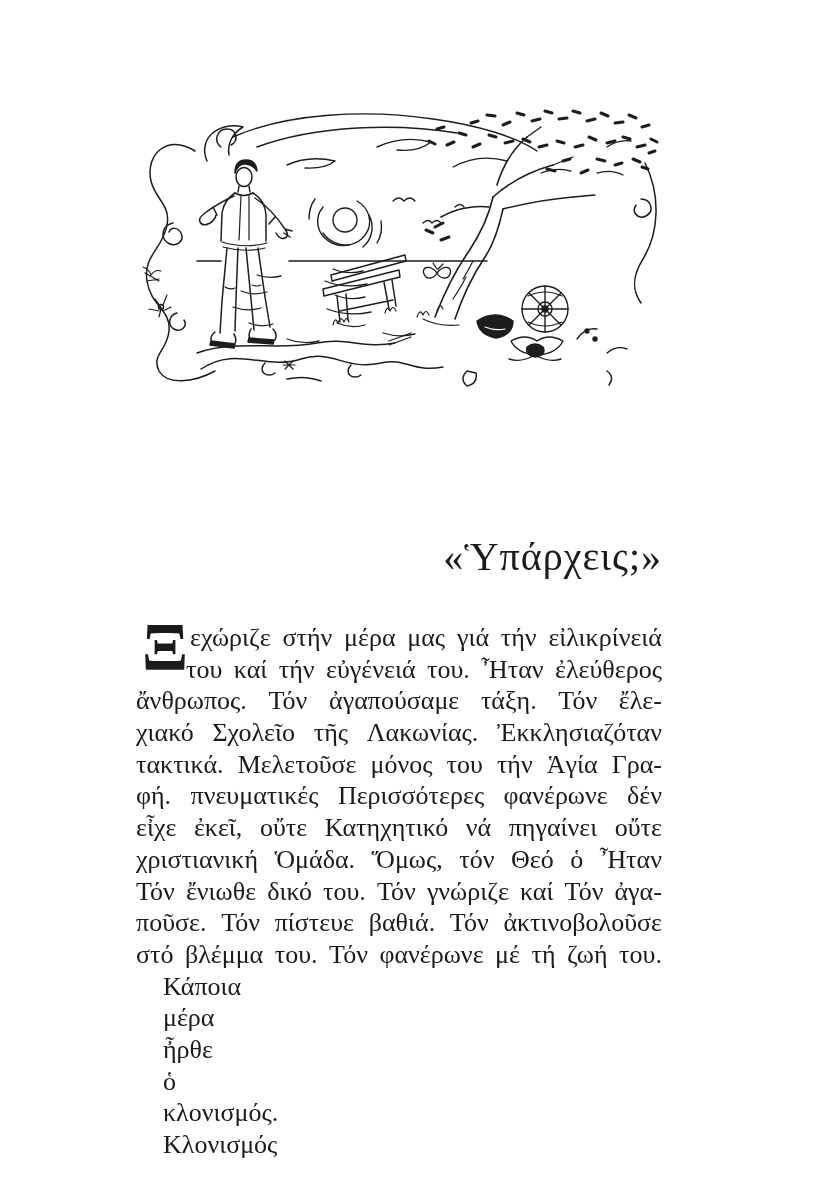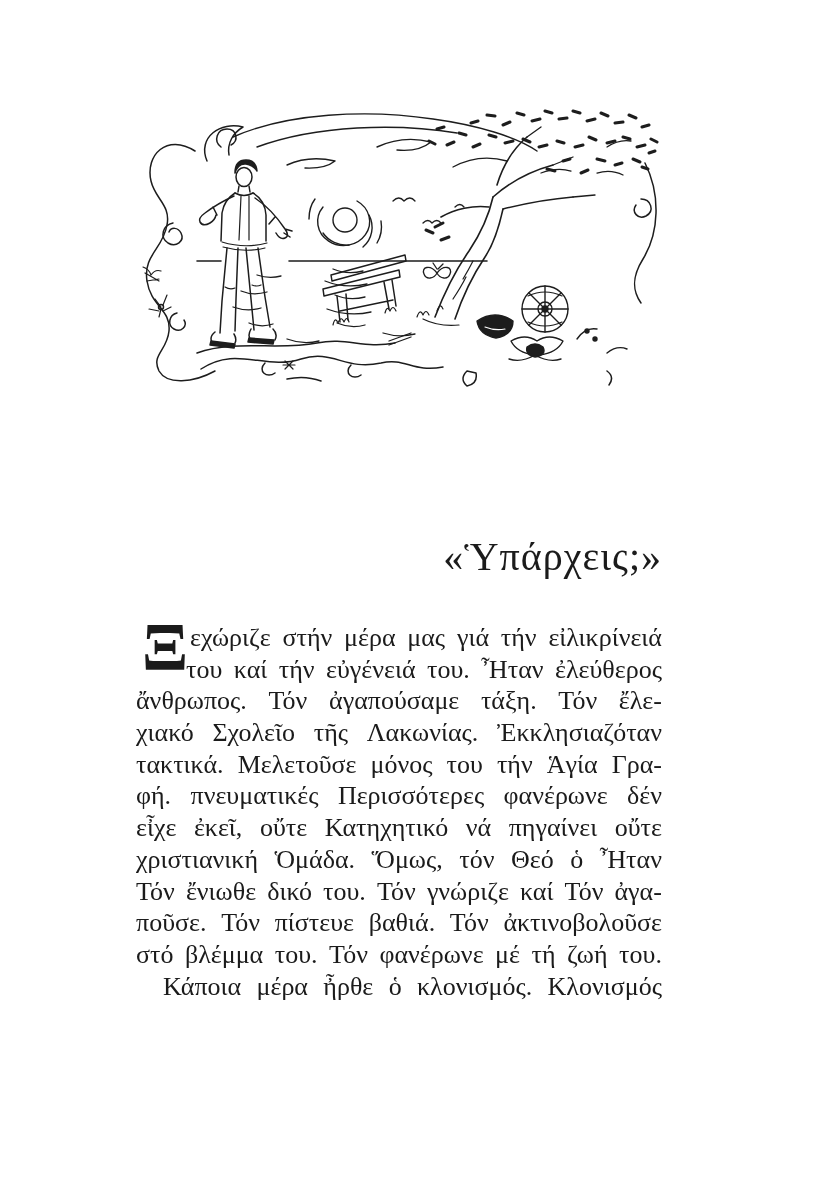--- a/index.html
+++ b/index.html
@@ -27,21 +27,21 @@
   }
   .line{
     display:flex;flex-wrap:nowrap;justify-content:space-between;
     align-items:baseline;
     height:31.7px;line-height:31.7px;
     overflow:visible;white-space:nowrap;
   }
   .line span{white-space:pre;}
   .line.pad-a{padding-left:54px;}
   .line.pad-b{padding-left:50px;}
-  .line.indent{padding-left:27px;}
+  .line.indent{padding-left:27px;flex-direction:column;}
   .dropcap{
     position:absolute;left:6px;top:-10px;
     font-size:68px;line-height:1;font-weight:bold;
     letter-spacing:0;
   }
   .ink{stroke:#1d1d1d;fill:none;stroke-linecap:round;stroke-linejoin:round;}
 </style>
 </head>
 <body>
 

